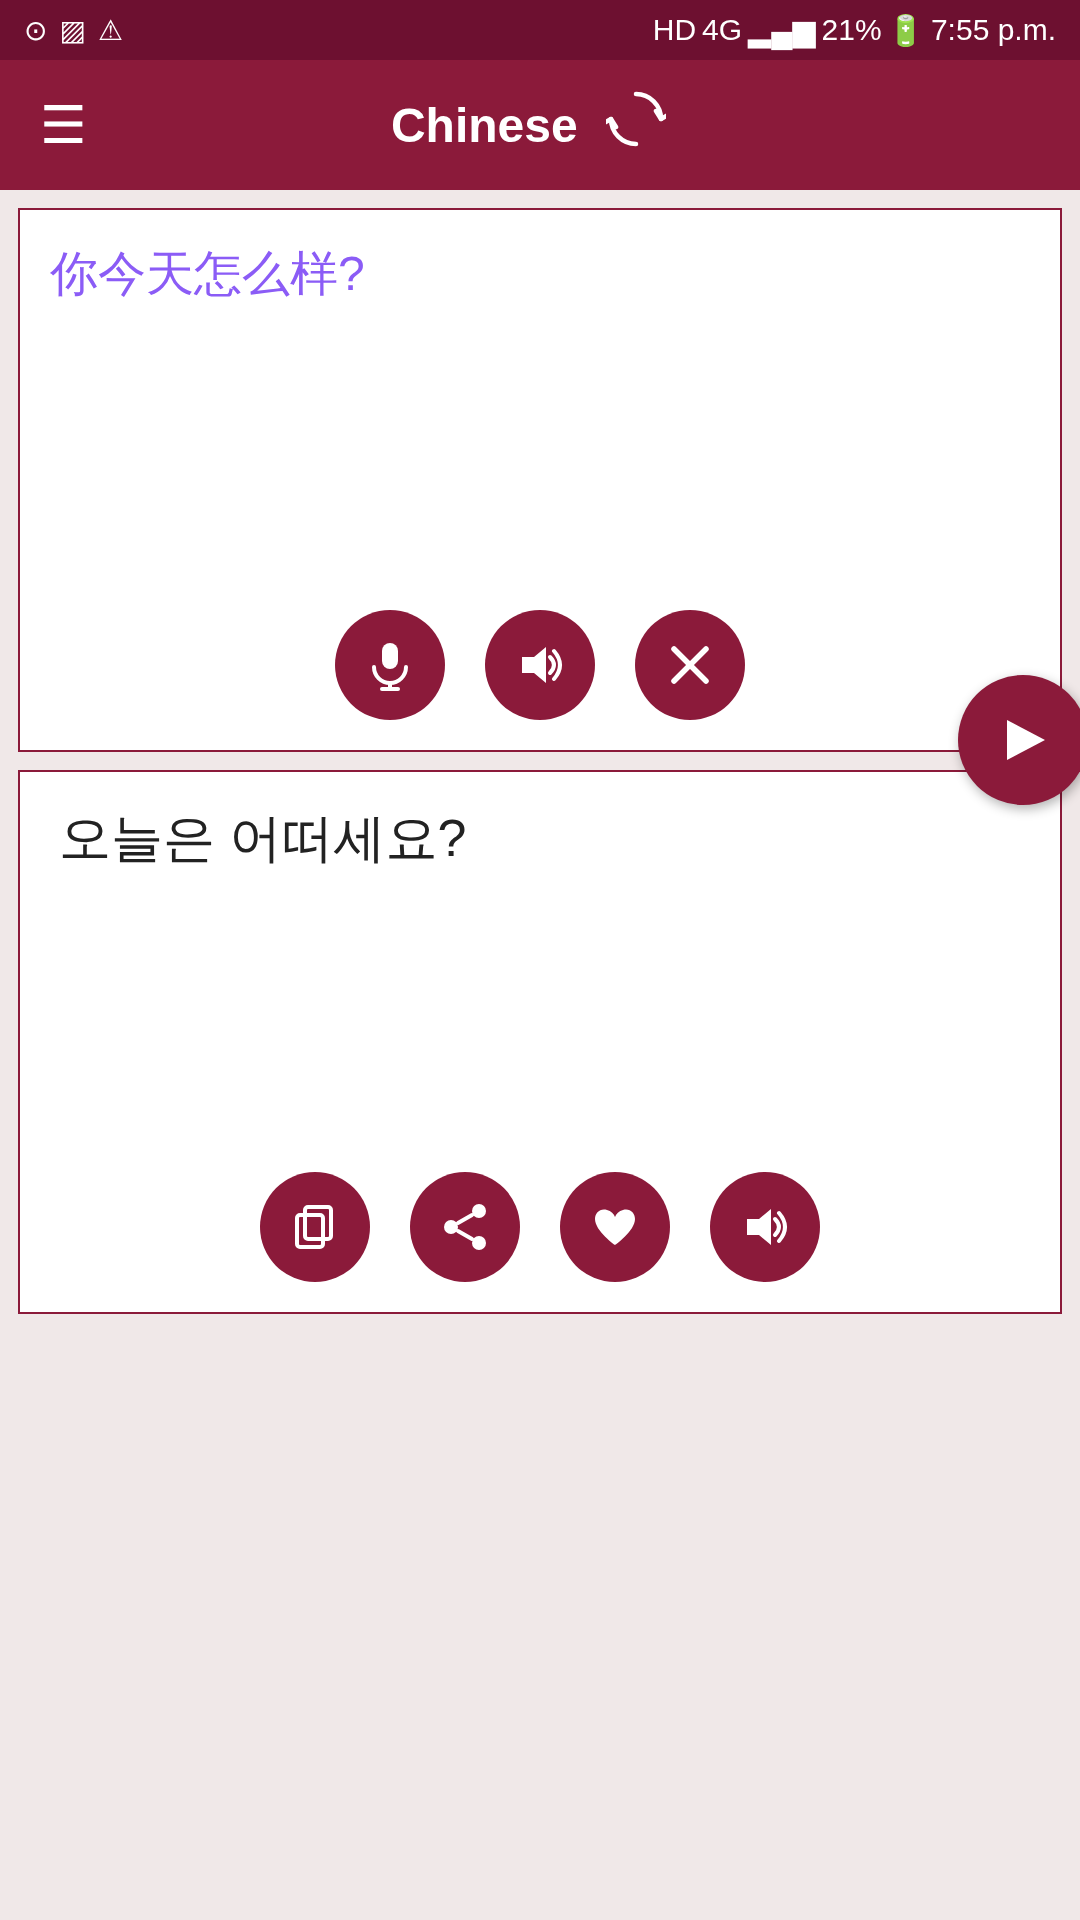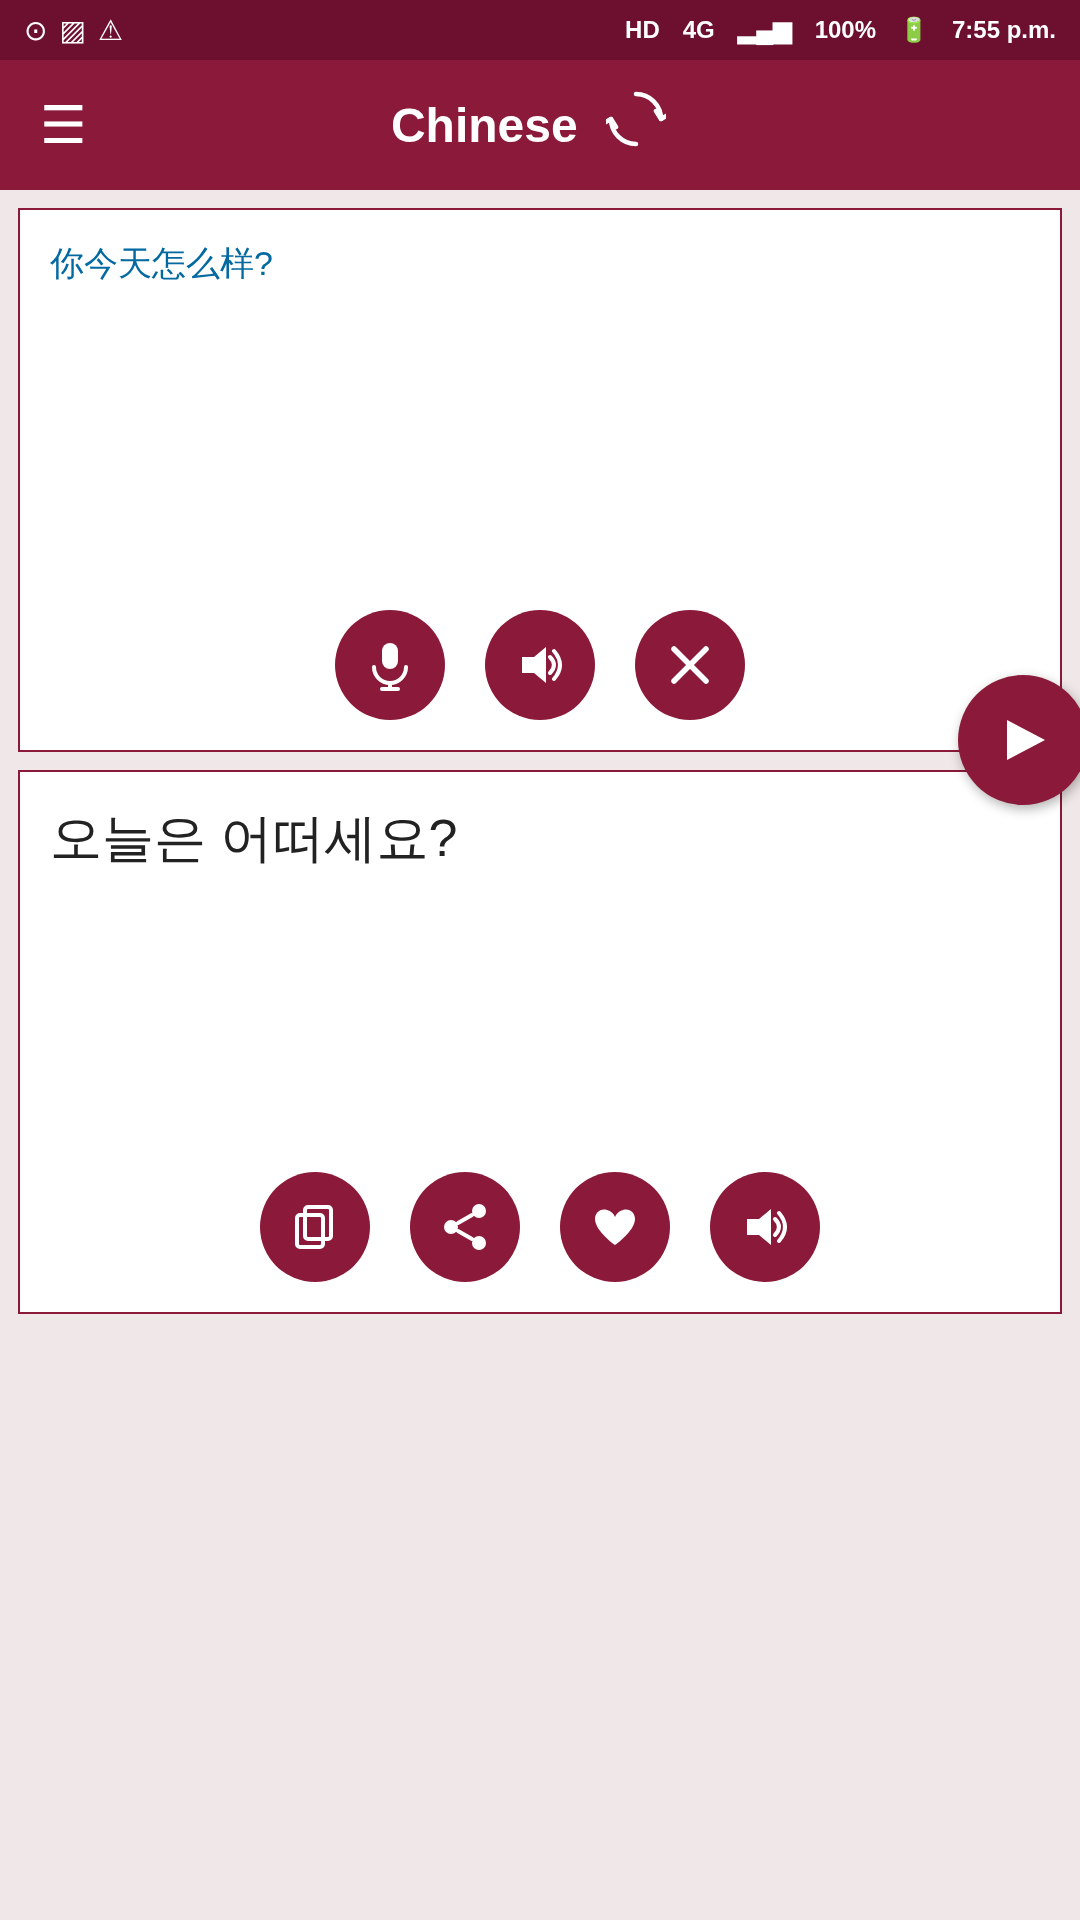--- a/index.html
+++ b/index.html
@@ -32,23 +32,22 @@
 
     .status-bar-left {
       display: flex;
       align-items: center;
       gap: 12px;
     }
 
     .status-bar-right {
       display: flex;
       align-items: center;
-      gap: 23px;
-      font-size: 24px;
-      font-weight: bold;
+      gap: 6px;
+      font-size: 30px;
     }
 
     
     .toolbar {
       background-color: #8b1a3a;
       height: 130px;
       display: flex;
       align-items: center;
       justify-content: space-between;
       padding: 0 40px;
@@ -91,23 +90,23 @@
     
     .input-panel {
       background: white;
       border: 2px solid #8b1a3a;
       margin: 18px 18px 0 18px;
       position: relative;
       min-height: 520px;
     }
 
     .input-text {
-      font-size: 34px;
+      font-size: 48px;
       padding: 30px 30px;
-      color: #0369a1;
+      color: #8b5cf6;
       line-height: 1.4;
       min-height: 380px;
     }
 
     .input-actions {
       display: flex;
       align-items: center;
       justify-content: center;
       gap: 40px;
       padding: 20px 30px 30px 30px;
@@ -151,21 +150,21 @@
     .output-panel {
       background: white;
       border: 2px solid #8b1a3a;
       margin: 0 18px 18px 18px;
       position: relative;
       min-height: 530px;
     }
 
     .output-text {
       font-size: 52px;
-      padding: 30px 30px;
+      padding: 30px 39px;
       color: #222;
       line-height: 1.4;
       min-height: 380px;
     }
 
     .output-actions {
       display: flex;
       align-items: center;
       justify-content: center;
       gap: 40px;
@@ -191,21 +190,21 @@
 <div class="status-bar">
   <div class="status-bar-left">
     <span>⊙</span>
     <span>▨</span>
     <span>⚠</span>
   </div>
   <div class="status-bar-right">
     <span>HD</span>
     <span>4G</span>
     <span>▂▄▆</span>
-    <span>100%</span>
+    <span>21%</span>
     <span>🔋</span>
     <span>7:55 p.m.</span>
   </div>
 </div>
 
 <div class="toolbar">
   <div class="hamburger-icon">☰</div>
   <div class="toolbar-center">
     <span class="lang-label">Chinese</span>
     <span class="swap-icon">

